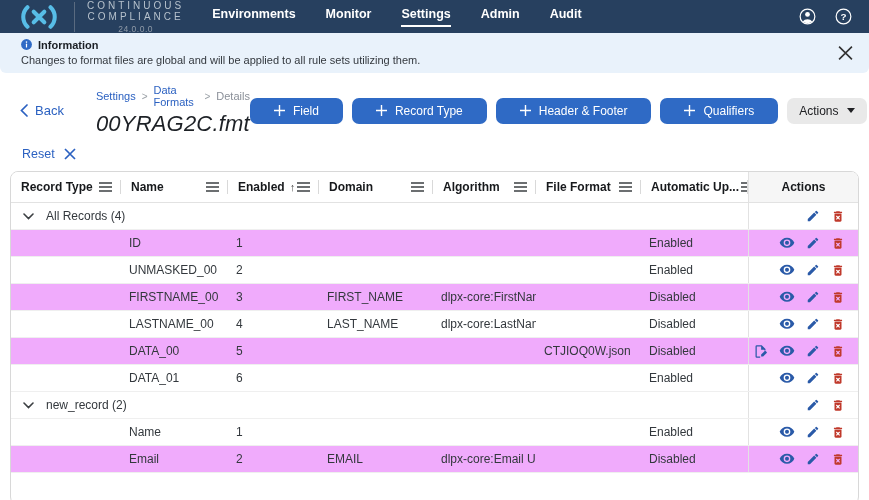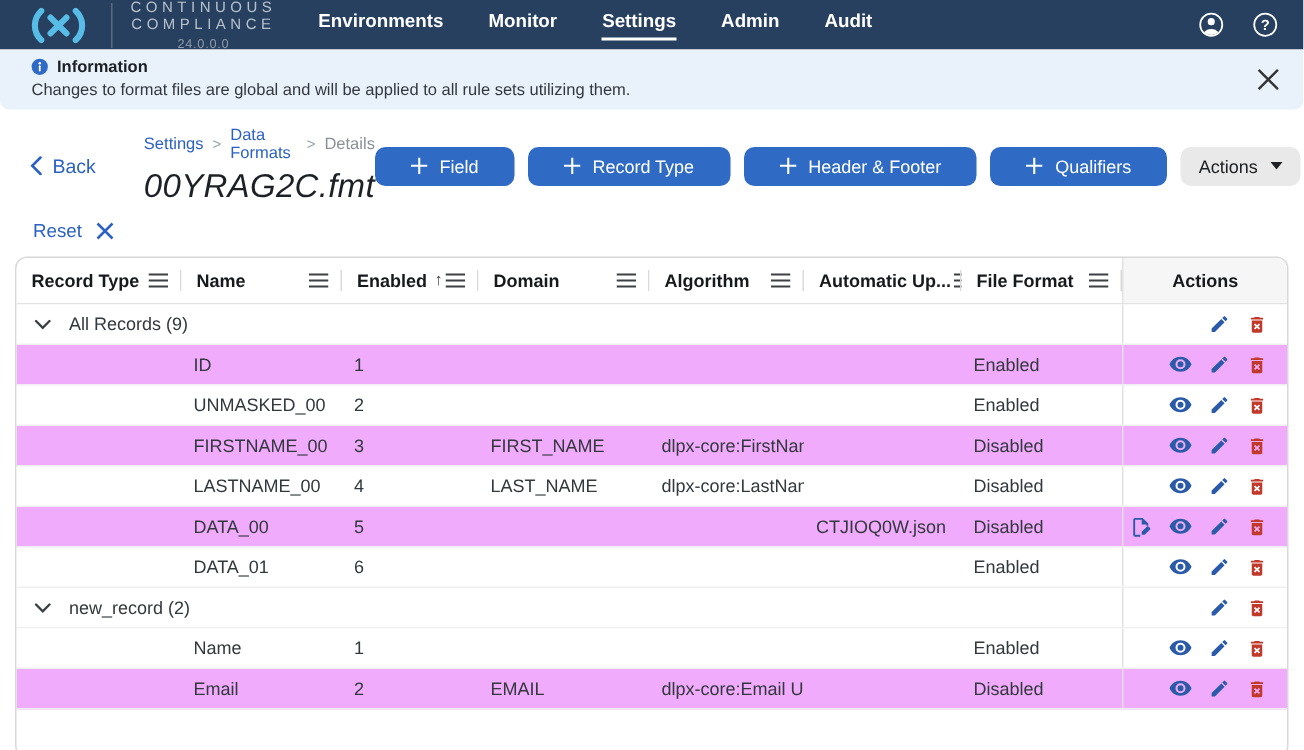--- a/index.html
+++ b/index.html
@@ -240,51 +240,51 @@
           <span>Algorithm</span>
         </span>
       <button class="menu-btn">
           <svg width="13" height="10" viewBox="0 0 13 10">
             <path d="M0 1h13M0 5h13M0 9h13" stroke="#3c4043" stroke-width="1.4"></path>
           </svg>
         </button>
     </div>
     <div class="th">
       <span class="lbl-wrap">
+          <span>File Format</span>
+        </span>
+      <button class="menu-btn">
+          <svg width="13" height="10" viewBox="0 0 13 10">
+            <path d="M0 1h13M0 5h13M0 9h13" stroke="#3c4043" stroke-width="1.4"></path>
+          </svg>
+        </button>
+    </div>
+    <div class="th">
+      <span class="lbl-wrap">
           <span>Automatic Up...</span>
-        </span>
-      <button class="menu-btn">
-          <svg width="13" height="10" viewBox="0 0 13 10">
-            <path d="M0 1h13M0 5h13M0 9h13" stroke="#3c4043" stroke-width="1.4"></path>
-          </svg>
-        </button>
-    </div>
-    <div class="th">
-      <span class="lbl-wrap">
-          <span>File Format</span>
         </span>
       <button class="menu-btn">
           <svg width="13" height="10" viewBox="0 0 13 10">
             <path d="M0 1h13M0 5h13M0 9h13" stroke="#3c4043" stroke-width="1.4"></path>
           </svg>
         </button>
     </div>
     <div class="th-actions">
       <span>Actions</span>
     </div>
   </div>
   <div id="tbody">
       <div class="trow group">
         <div class="td group-cell">
           <span style="display:flex">
             <svg width="11" height="7" viewBox="0 0 11 7">
               <path d="M1 1l4.5 4.5L10 1" stroke="#3c4043" stroke-width="1.6" fill="none" stroke-linecap="round"></path>
             </svg>
           </span>
-          <span>All Records (9)</span>
+          <span>All Records (4)</span>
         </div>
         <div class="td actions-cell">
           <button class="icon-btn">
             <svg width="14" height="14" viewBox="0 0 24 24" fill="var(--icon-blue)">
               <path d="M3 17.25V21h3.75L17.81 9.94l-3.75-3.75L3 17.25zM20.71 7.04c.39-.39.39-1.02 0-1.41l-2.34-2.34a1 1 0 0 0-1.41 0l-1.83 1.83 3.75 3.75 1.83-1.83z"></path>
             </svg>
           </button>
           <button class="icon-btn">
             <svg width="14" height="15" viewBox="0 0 24 24" fill="var(--icon-red)">
               <path d="M6 19c0 1.1.9 2 2 2h8c1.1 0 2-.9 2-2V7H6v12zm2.46-7.12 1.41-1.41L12 12.59l2.12-2.12 1.41 1.41L13.41 14l2.12 2.12-1.41 1.41L12 15.41l-2.12 2.12-1.41-1.41L10.59 14l-2.13-2.12zM15.5 4l-1-1h-5l-1 1H5v2h14V4z"></path>

